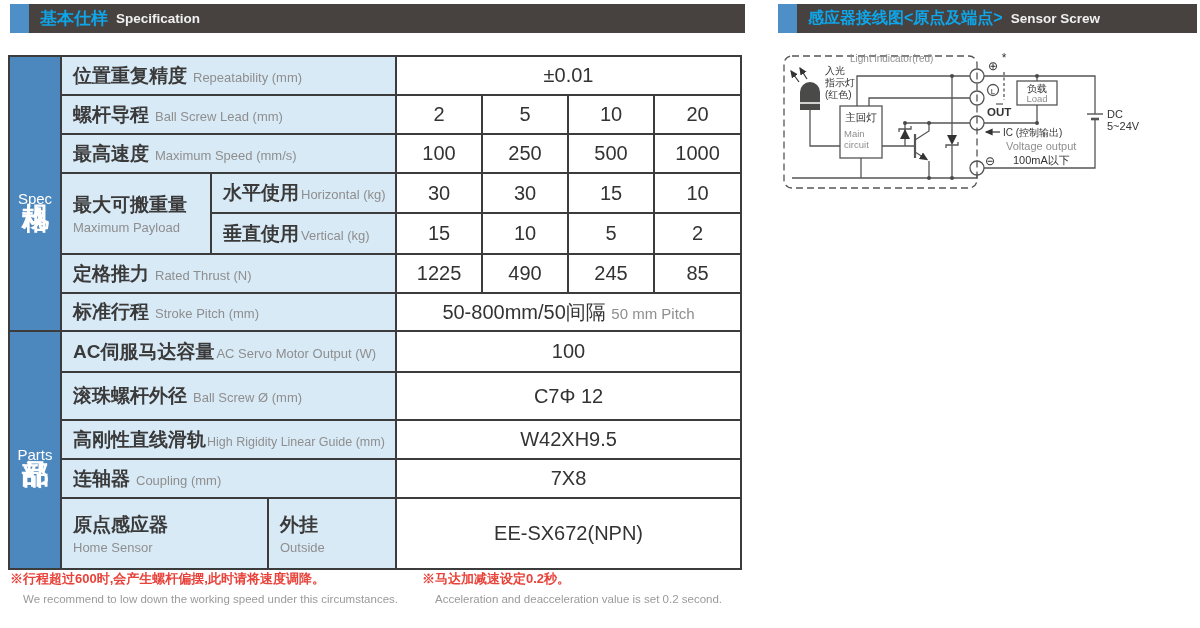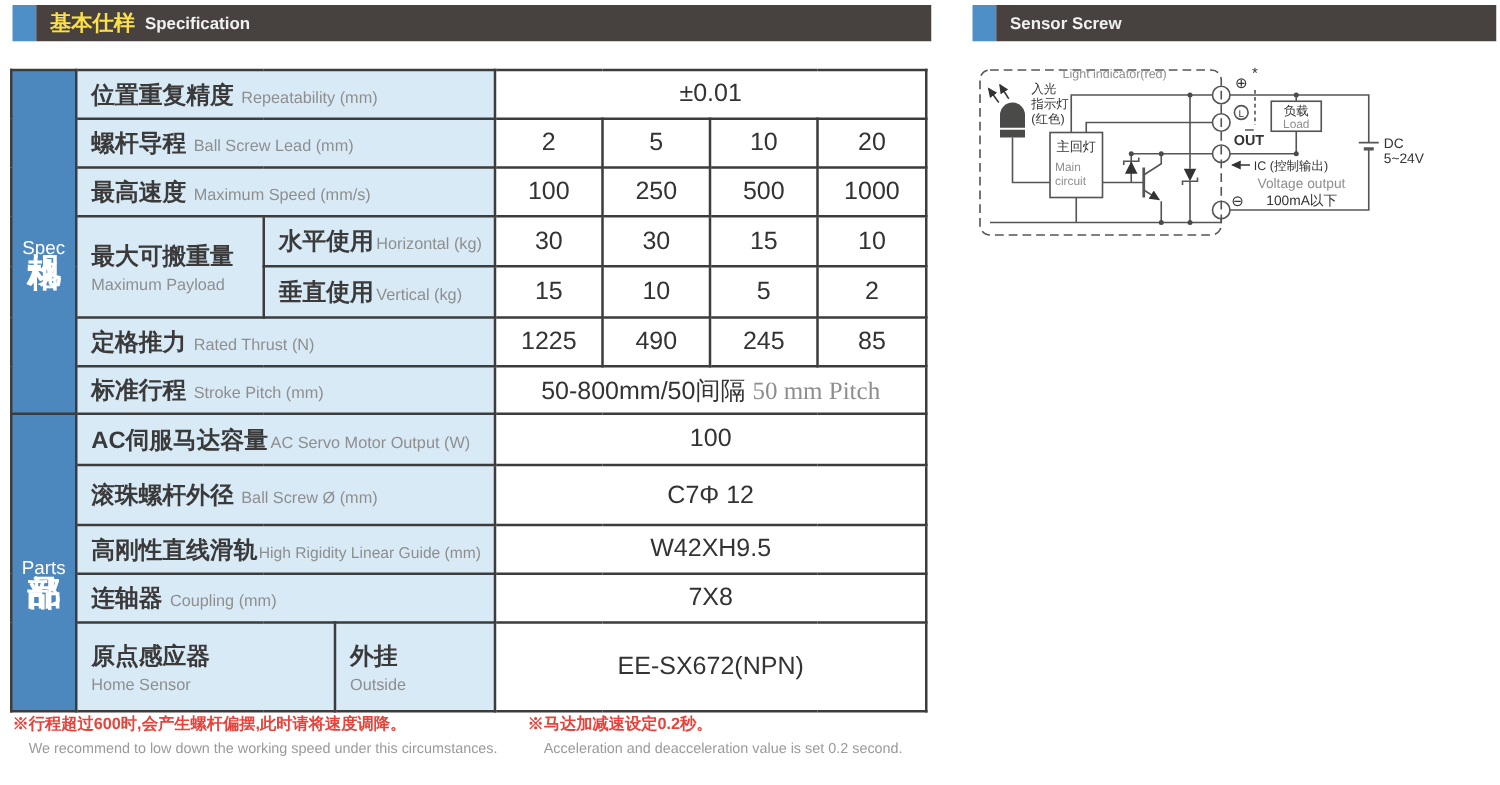--- a/index.html
+++ b/index.html
@@ -8,40 +8,40 @@
     --text-gray:#8E8E8E; --note-red:#E8433B; --diagram-line:#555555;
   }
   html,body{margin:0;padding:0;background:#fff;}
   body{width:1200px;height:628px;position:relative;overflow:hidden;
        font-family:"Liberation Sans",sans-serif;color:var(--text-dark);}
   
   .bar{position:absolute;top:4px;height:29px;display:flex;}
   .bar-accent{width:19px;background:var(--accent-blue);}
   .bar-body{background:var(--header-dark);flex:1;display:flex;align-items:center;
             padding-left:11px;gap:8px;white-space:nowrap;}
-  .bar-zh{color:#fde047;font-size:17px;font-weight:700;}
+  .bar-zh{color:#0ea5e9;font-size:17px;font-weight:700;}
   .bar-en{color:#f0f0f0;font-size:13.5px;font-weight:700;}
   #bar-left{left:10px;width:735px;}
   #bar-right{left:778px;width:419px;}
   #bar-right .bar-zh{font-size:16px;}
   
   table.spec{position:absolute;left:8px;top:55px;border-collapse:collapse;
              table-layout:fixed;width:732px;}
   td{border:2px solid var(--border);padding:0;vertical-align:middle;}
   td.sec{background:var(--section-blue);text-align:center;}
   .sec-zh{writing-mode:vertical-lr;text-orientation:upright;font-size:27px;
           font-weight:700;color:#fff;line-height:1;letter-spacing:3px;margin:0 auto;}
   .sec-en{color:#fff;font-size:15px;text-align:center;margin-top:3px;}
   td.lbl{background:var(--cell-blue);padding-left:11px;}
   .zh{font-weight:700;font-size:19px;color:#3a3a3a;}
   .en{font-size:13px;color:var(--text-gray);margin-left:6px;font-weight:400;}
   td.lbl .stack .zh{display:block;}
   td.lbl .stack .en{display:block;margin:2px 0 0 0;}
   td.val{background:#fff;text-align:center;font-size:20px;color:var(--text-dark);}
-  .val-gray{font-size:20px;color:var(--text-gray);font-family:Liberation Serif, serif;}
+  .val-gray{font-size:15px;color:var(--text-gray);}
   
   .note{position:absolute;top:570px;}
   #note-1{left:10px;width:405px;}
   #note-2{left:422px;width:330px;}
   .note-zh{color:var(--note-red);font-size:13px;font-weight:700;margin-bottom:3px;}
   .note-en{color:#9a9a9a;font-size:11.5px;margin-left:13px;line-height:1.45;}
   
   #sensor-diagram{position:absolute;left:772px;top:46px;}
   .dl{stroke:var(--diagram-line);stroke-width:1.3;fill:none;}
   .dot{fill:#4a4a4a;}
@@ -54,20 +54,21 @@
 <div class="bar" id="bar-left">
   <div class="bar-accent"></div>
   <div class="bar-body">
     <span class="bar-zh">基本仕样</span>
     <span class="bar-en">Specification</span>
   </div>
 </div>
 <div class="bar" id="bar-right">
   <div class="bar-accent"></div>
   <div class="bar-body">
+    <span class="bar-zh">感应器接线图&lt;原点及端点&gt;</span>
     <span class="bar-en">Sensor Screw</span>
   </div>
 </div>
 
 <table class="spec">
   <colgroup>
     <col style="width:52px">
       <col style="width:150px">
       <col style="width:57px">
       <col style="width:128px">

